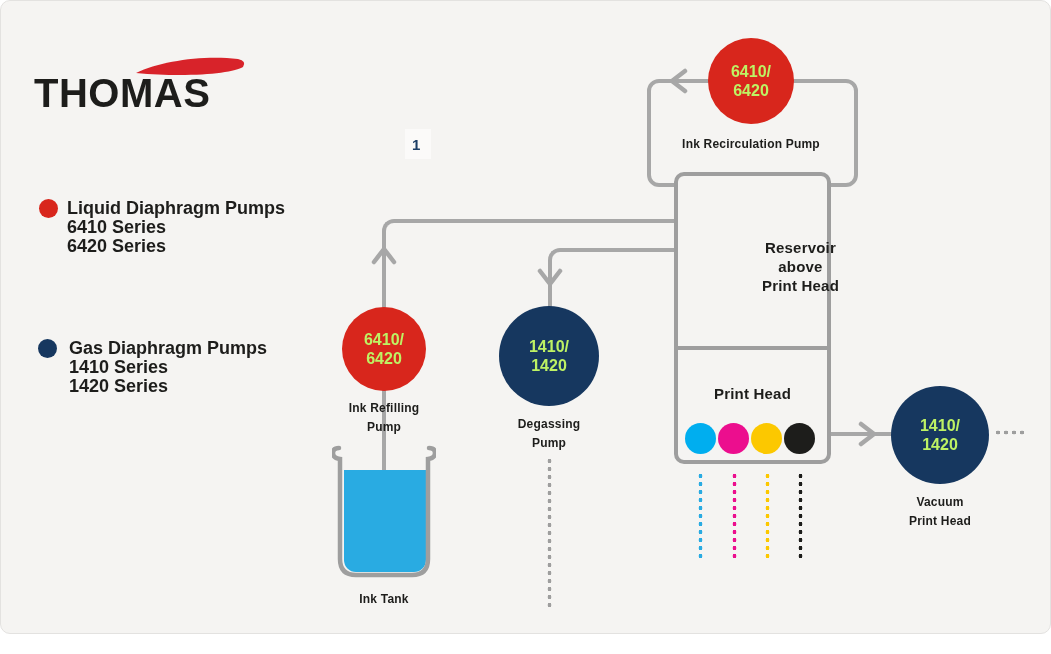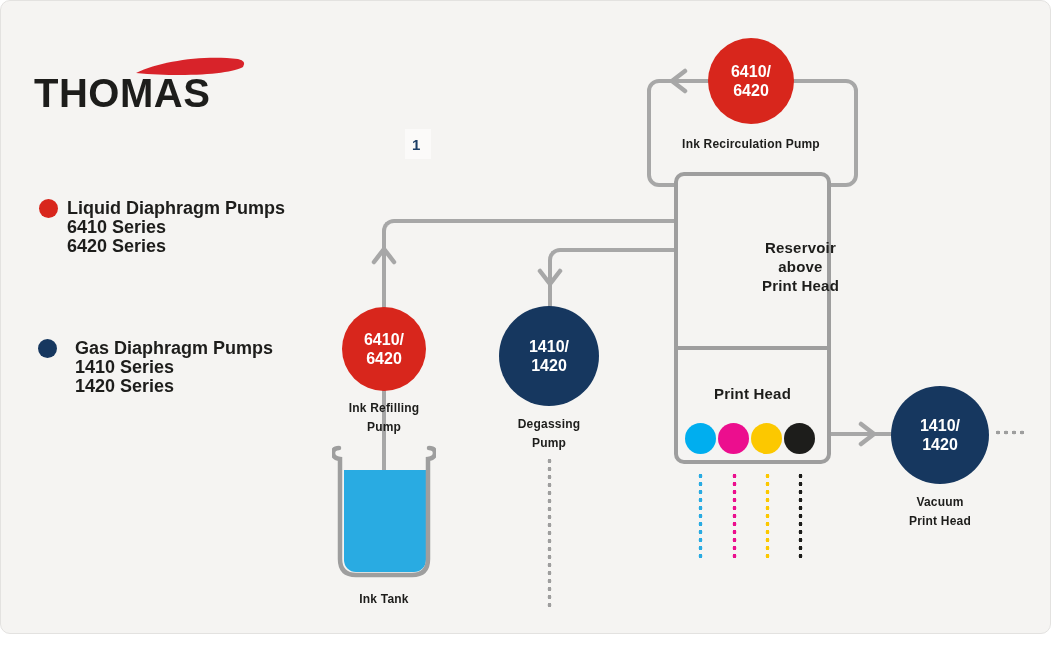--- a/index.html
+++ b/index.html
@@ -56,21 +56,21 @@
   .substrate {
     width:157px; height:39px; background:#1d1d1b;
     display:flex; align-items:center; justify-content:center;
     color:#ffffff; font-size:15px; letter-spacing:0.4px;
   }
 
   
   .pump-circle {
     border-radius:50%; display:flex; flex-direction:column;
     align-items:center; justify-content:center;
-    color:#ffffff; font-size:16px; line-height:19px; text-align:center;
+    color:#bef264; font-size:16px; line-height:19px; text-align:center;
   }
   .pump-red { background:#d8261c; }
   .pump-navy { background:#16375f; }
   .pump-label { font-size:12px; line-height:19px; text-align:center; letter-spacing:0.2px; }
   .pump-label span { display:block; }
 
   
   .ink-dot-row { display:flex; gap:2px; }
   .ink-dot { width:31px; height:31px; border-radius:50%; }
   .dotline-v { width:5px; background-size:5px 8px; background-position:center top; background-repeat:repeat-y; }
@@ -94,21 +94,21 @@
   </div>
 
   <div class="abs legend-dot" style="left: 38px; top: 198px; background-color: rgb(216, 38, 28);"></div>
   <div class="abs legend-text" style="left:66px; top:198px;">
     <span>Liquid Diaphragm Pumps</span><br>
     <span>6410 Series</span><br>
     <span>6420 Series</span>
   </div>
 
   <div class="abs legend-dot" style="left: 37px; top: 338px; background-color: rgb(22, 55, 95);"></div>
-  <div class="abs legend-text" style="left:74px; top:338px;">
+  <div class="abs legend-text" style="left:68px; top:338px;">
     <span>Gas Diaphragm Pumps</span><br>
     <span>1410 Series</span><br>
     <span>1420 Series</span>
   </div>
 
   <div class="abs page-marker-box" style="left:404px; top:128px;"></div>
   <div class="abs page-marker" style="left:411px; top:135px;">1</div>
 
   <div class="abs loop-rect" style="left:646px; top:78px;"></div>
 

